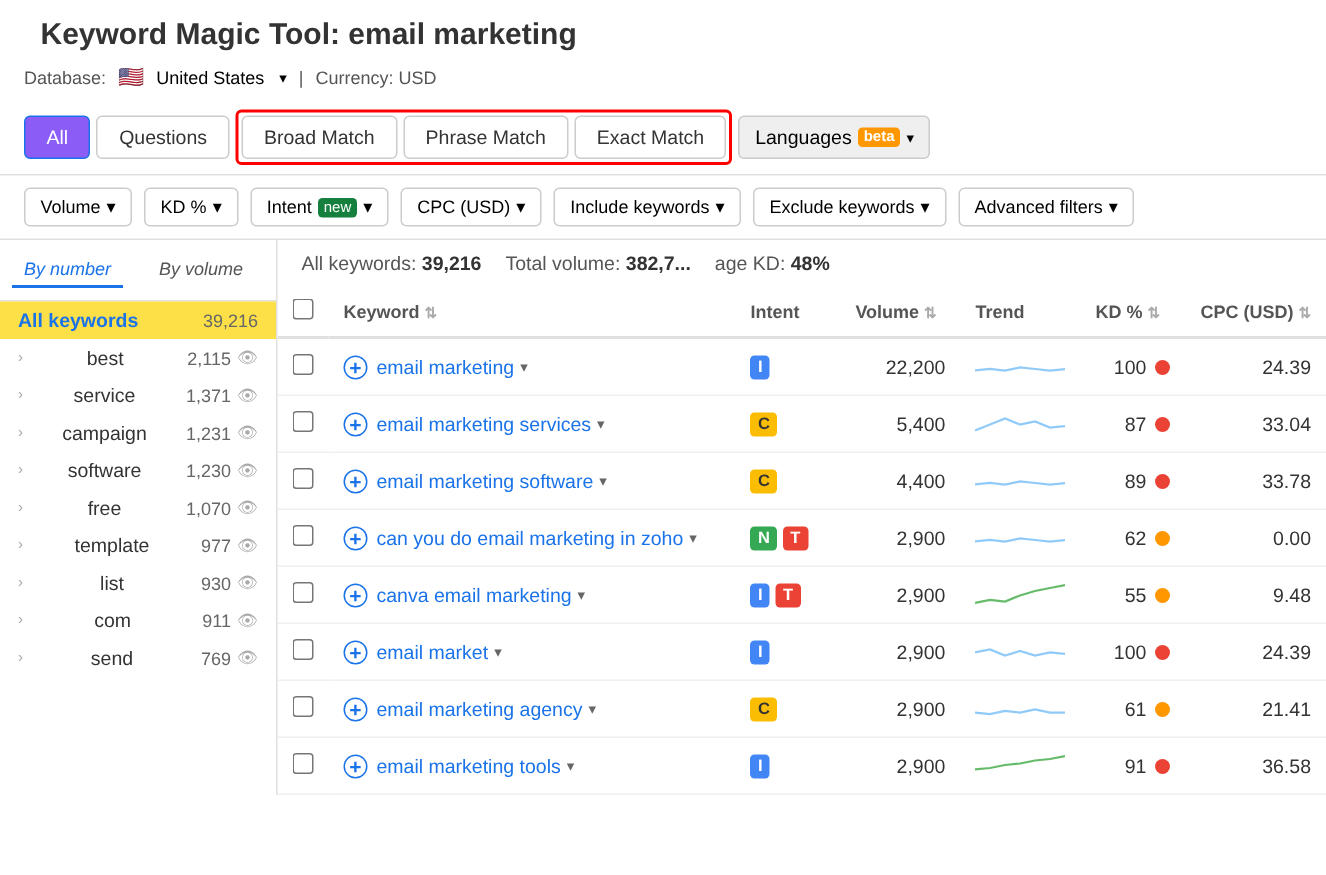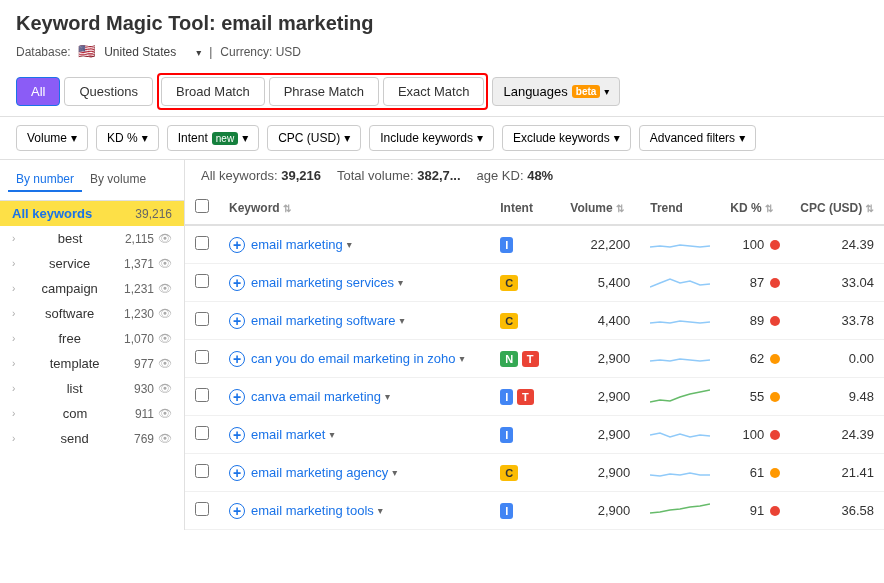--- a/index.html
+++ b/index.html
@@ -1,40 +1,40 @@
 <!DOCTYPE html>
 <html><head>
   <meta charset="utf-8">
   <style>
     * { box-sizing: border-box; margin: 0; padding: 0; }
     body { font-family: Arial, sans-serif; font-size: 13px; color: #333; background: #fff; width: 884px; overflow-x: hidden; }
 
     .header { padding: 12px 16px 4px; }
-    .header h1 { font-size: 20px; font-weight: 400; color: #333; }
+    .header h1 { font-size: 20px; font-weight: 400; color: #333; margin-left: 11px; }
     .header h1 span { font-weight: 700; }
     .db-row { display: flex; align-items: flex-end; gap: 8px; padding: 4px 16px 8px; font-size: 12px; color: #555; }
     .db-flag { font-size: 14px; }
-    .db-link { color: #404040; text-decoration: none; display: flex; align-items: center; gap: 20px; }
+    .db-link { color: #000000; text-decoration: none; display: flex; align-items: center; gap: 10px; }
     .chevron-down { font-size: 10px; }
 
     .tabs-row { display: flex; align-items: center; gap: 4px; padding: 6px 16px; border-bottom: 1px solid #e0e0e0; }
     .tab { padding: 6px 14px; border: 1px solid #ccc; border-radius: 4px; cursor: pointer; font-size: 13px; background: #fff; color: #333; }
     .tab.active { background: #8b5cf6; color: #fff; border-color: #1a73e8; }
     .tab-group-highlight { display: flex; gap: 4px; border: 2px solid red; border-radius: 4px; padding: 2px; }
     .languages-btn { display: flex; align-items: center; gap: 4px; padding: 6px 10px; border: 1px solid #ccc; border-radius: 4px; cursor: pointer; font-size: 13px; }
     .beta-badge { background: #ff9800; color: #fff; font-size: 10px; padding: 1px 4px; border-radius: 3px; font-weight: 700; }
 
     .filters-row { display: flex; align-items: center; gap: 8px; padding: 8px 16px; border-bottom: 1px solid #e0e0e0; flex-wrap: wrap; }
     .filter-btn { display: flex; align-items: center; gap: 4px; padding: 5px 10px; border: 1px solid #ccc; border-radius: 4px; cursor: pointer; font-size: 12px; background: #fff; }
     .filter-btn .new-badge { background: #15803d; color: #fff; font-size: 10px; padding: 1px 4px; border-radius: 3px; font-weight: 400; }
 
     .content { display: flex; }
 
     .sidebar { width: 185px; min-width: 185px; border-right: 1px solid #e0e0e0; padding: 8px 0; }
-    .sidebar-tabs { display: flex; gap: 0; padding: 0 8px 8px; border-bottom: 1px solid #e0e0e0; }
+    .sidebar-tabs { display: flex; gap: 16px; padding: 0 8px 8px; border-bottom: 1px solid #e0e0e0; font-style: italic; }
     .sidebar-tab { padding: 4px 8px; font-size: 12px; cursor: pointer; color: #555; border-bottom: 2px solid transparent; }
     .sidebar-tab.active { color: #1a73e8; border-bottom: 2px solid #1a73e8; }
     .sidebar-item { display: flex; align-items: center; justify-content: space-between; padding: 5px 12px; cursor: pointer; }
     .sidebar-item.active { background: #fde047; }
     .sidebar-item-name { font-size: 13px; color: #333; }
     .sidebar-item.active .sidebar-item-name { color: #1a73e8; font-weight: 600; }
     .sidebar-item-count { font-size: 12px; color: #666; display: flex; align-items: center; gap: 4px; }
     .eye-icon { color: #aaa; font-size: 11px; }
     .chevron-right { color: #aaa; font-size: 10px; }
 

